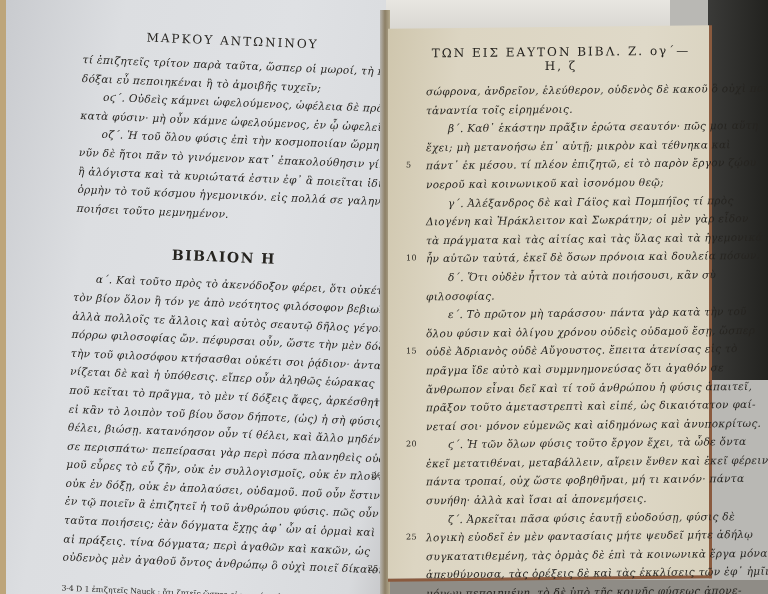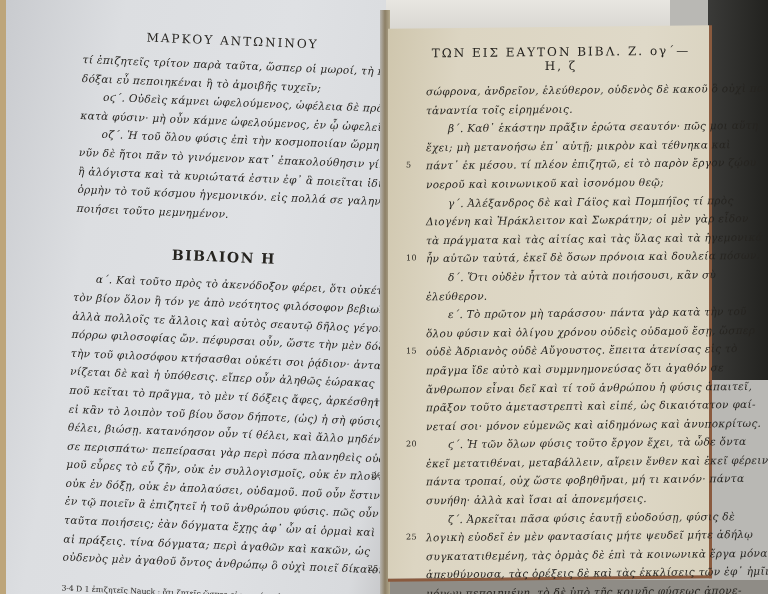--- a/index.html
+++ b/index.html
@@ -98,21 +98,21 @@
         <div class="text-line"><span>τἀναντία τοῖς εἰρημένοις.</span></div>
         <div class="text-line indent"><span>β΄. Καθ᾽ ἑκάστην πρᾶξιν ἐρώτα σεαυτόν· πῶς μοι αὕτη</span></div>
         <div class="text-line"><span>ἔχει; μὴ μετανοήσω ἐπ᾽ αὐτῇ; μικρὸν καὶ τέθνηκα καὶ</span></div>
         <div class="text-line"><span>πάντ᾽ ἐκ μέσου. τί πλέον ἐπιζητῶ, εἰ τὸ παρὸν ἔργον ζῴου</span><span class="line-num left">5</span></div>
         <div class="text-line"><span>νοεροῦ καὶ κοινωνικοῦ καὶ ἰσονόμου θεῷ;</span></div>
         <div class="text-line indent"><span>γ΄. Ἀλέξανδρος δὲ καὶ Γάϊος καὶ Πομπήϊος τί πρὸς</span></div>
         <div class="text-line"><span>Διογένη καὶ Ἡράκλειτον καὶ Σωκράτην; οἱ μὲν γὰρ εἶδον</span></div>
         <div class="text-line"><span>τὰ πράγματα καὶ τὰς αἰτίας καὶ τὰς ὕλας καὶ τὰ ἡγεμονικά</span></div>
         <div class="text-line"><span>ἦν αὐτῶν ταὐτά, ἐκεῖ δὲ ὅσων πρόνοια καὶ δουλεία πόσων.</span><span class="line-num left">10</span></div>
         <div class="text-line indent"><span>δ΄. Ὅτι οὐδὲν ἧττον τὰ αὐτὰ ποιήσουσι, κἂν σὺ</span></div>
-        <div class="text-line"><span>ἐλεύθερον.</span></div>
+        <div class="text-line"><span>φιλοσοφίας.</span></div>
         <div class="text-line indent"><span>ε΄. Τὸ πρῶτον μὴ ταράσσου· πάντα γὰρ κατὰ τὴν τοῦ</span></div>
         <div class="text-line"><span>ὅλου φύσιν καὶ ὀλίγου χρόνου οὐδεὶς οὐδαμοῦ ἔσῃ, ὥσπερ</span></div>
         <div class="text-line"><span>οὐδὲ Ἀδριανὸς οὐδὲ Αὔγουστος. ἔπειτα ἀτενίσας εἰς τὸ</span><span class="line-num left">15</span></div>
         <div class="text-line"><span>πρᾶγμα ἴδε αὐτὸ καὶ συμμνημονεύσας ὅτι ἀγαθόν σε</span></div>
         <div class="text-line"><span>ἄνθρωπον εἶναι δεῖ καὶ τί τοῦ ἀνθρώπου ἡ φύσις ἀπαιτεῖ,</span></div>
         <div class="text-line"><span>πρᾶξον τοῦτο ἀμεταστρεπτὶ καὶ εἰπέ, ὡς δικαιότατον φαί-</span></div>
         <div class="text-line"><span>νεταί σοι· μόνον εὐμενῶς καὶ αἰδημόνως καὶ ἀνυποκρίτως.</span></div>
         <div class="text-line indent"><span>ϛ΄. Ἡ τῶν ὅλων φύσις τοῦτο ἔργον ἔχει, τὰ ὧδε ὄντα</span><span class="line-num left">20</span></div>
         <div class="text-line"><span>ἐκεῖ μετατιθέναι, μεταβάλλειν, αἴρειν ἔνθεν καὶ ἐκεῖ φέρειν.</span></div>
         <div class="text-line"><span>πάντα τροπαί, οὐχ ὥστε φοβηθῆναι, μή τι καινόν· πάντα</span></div>

